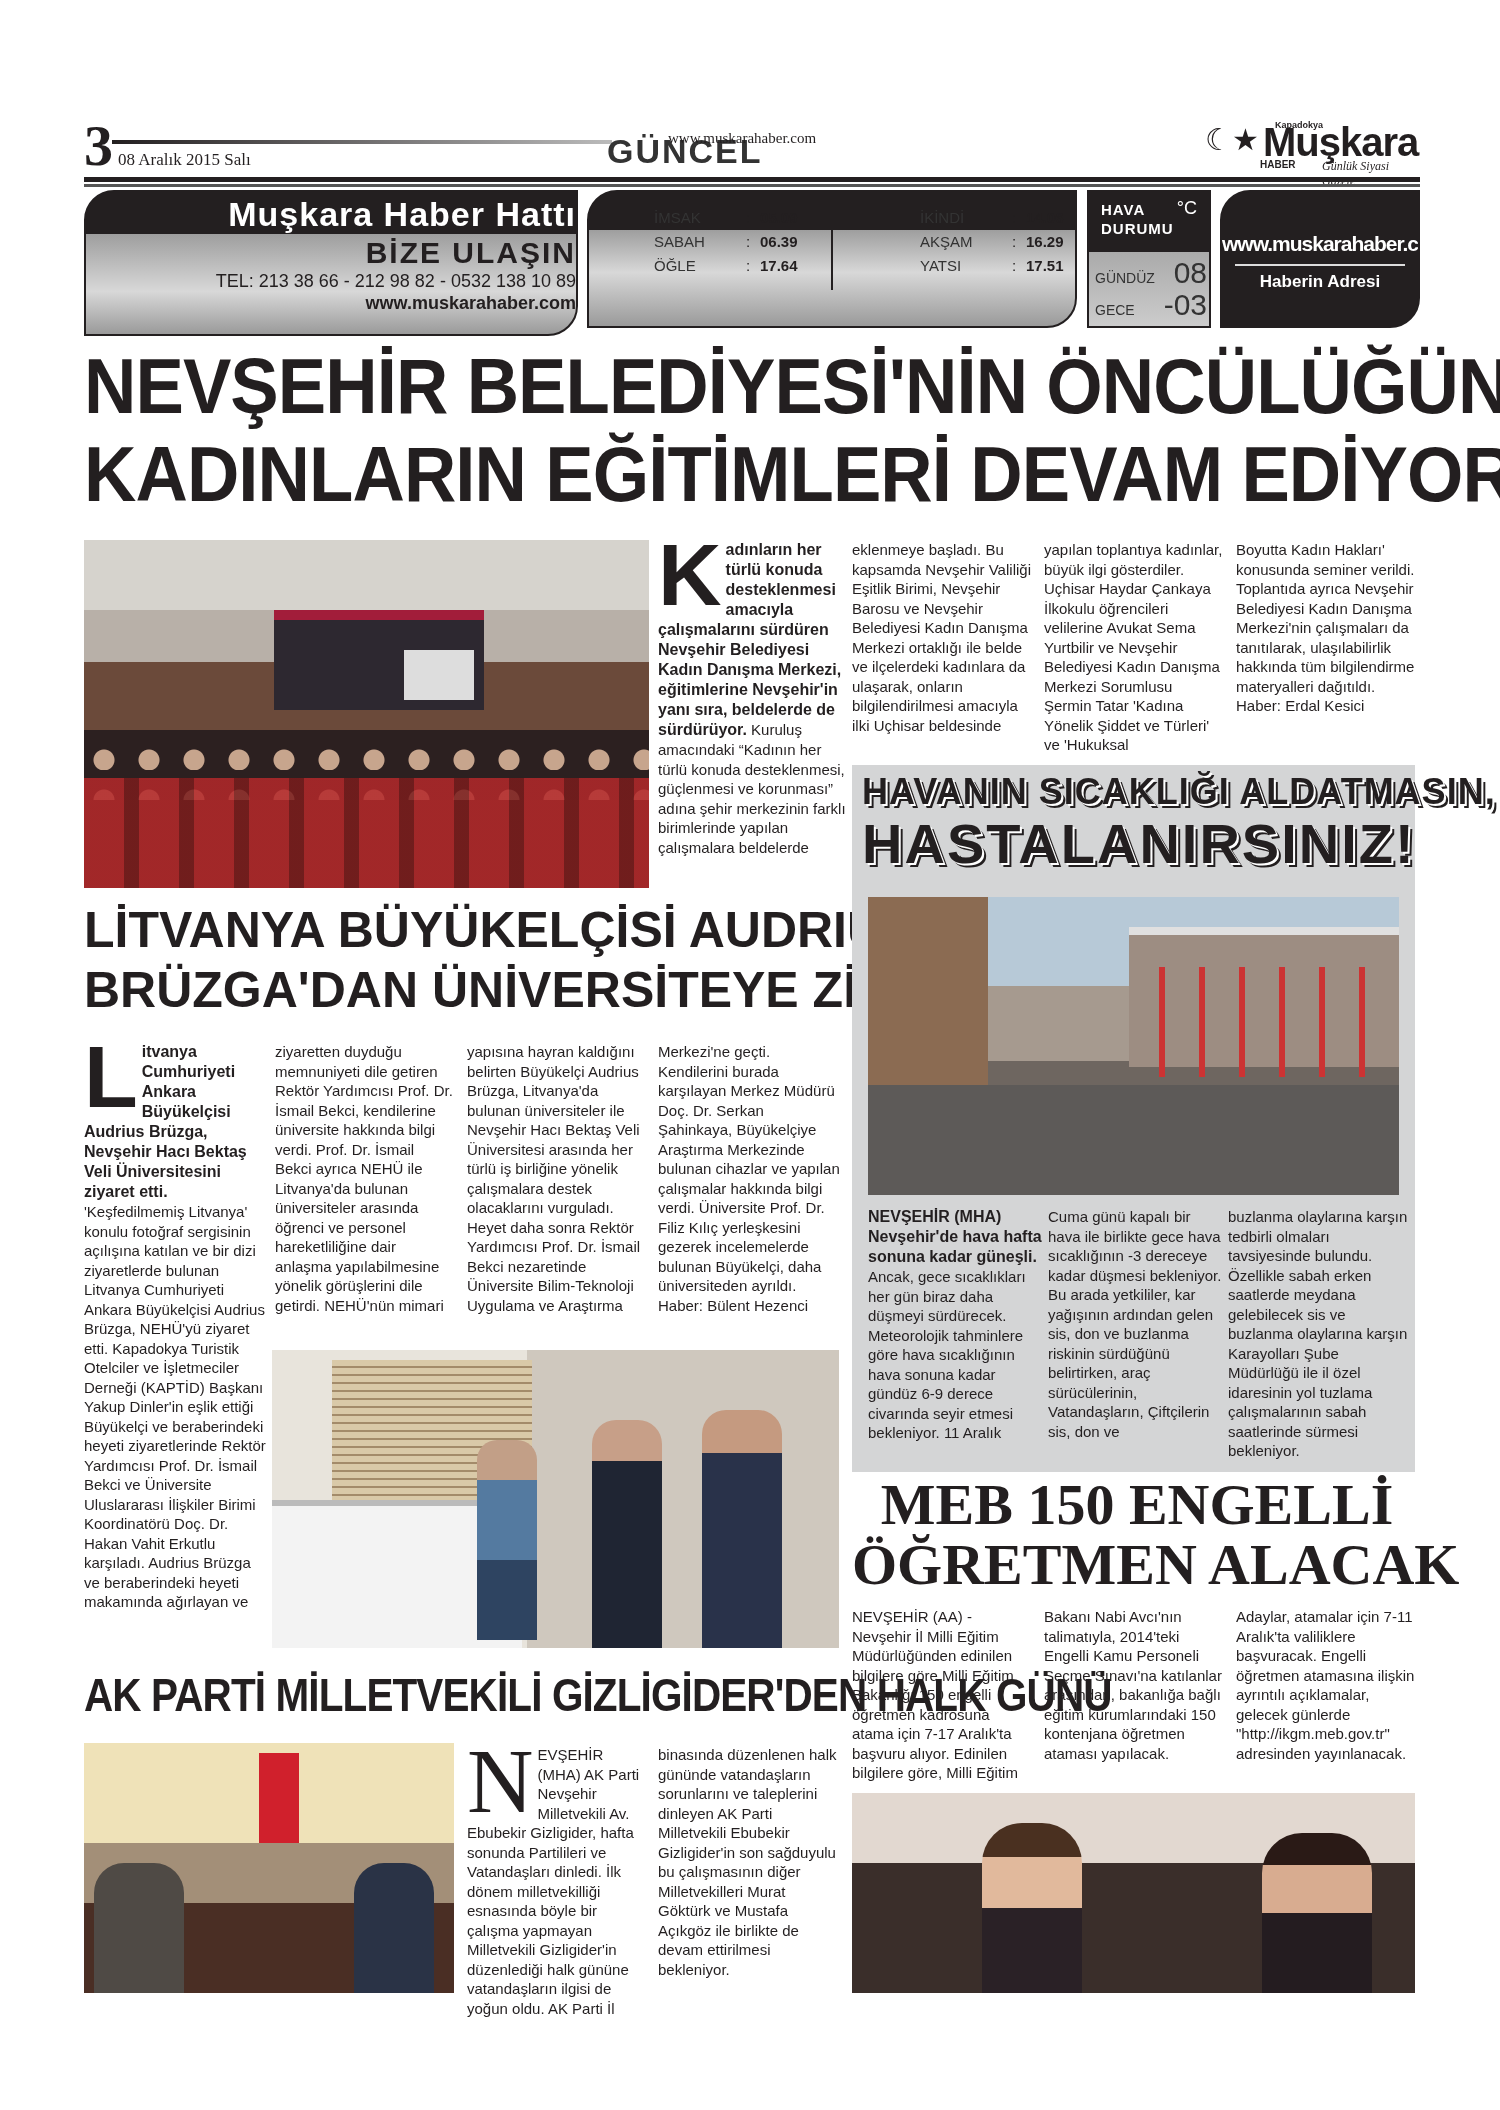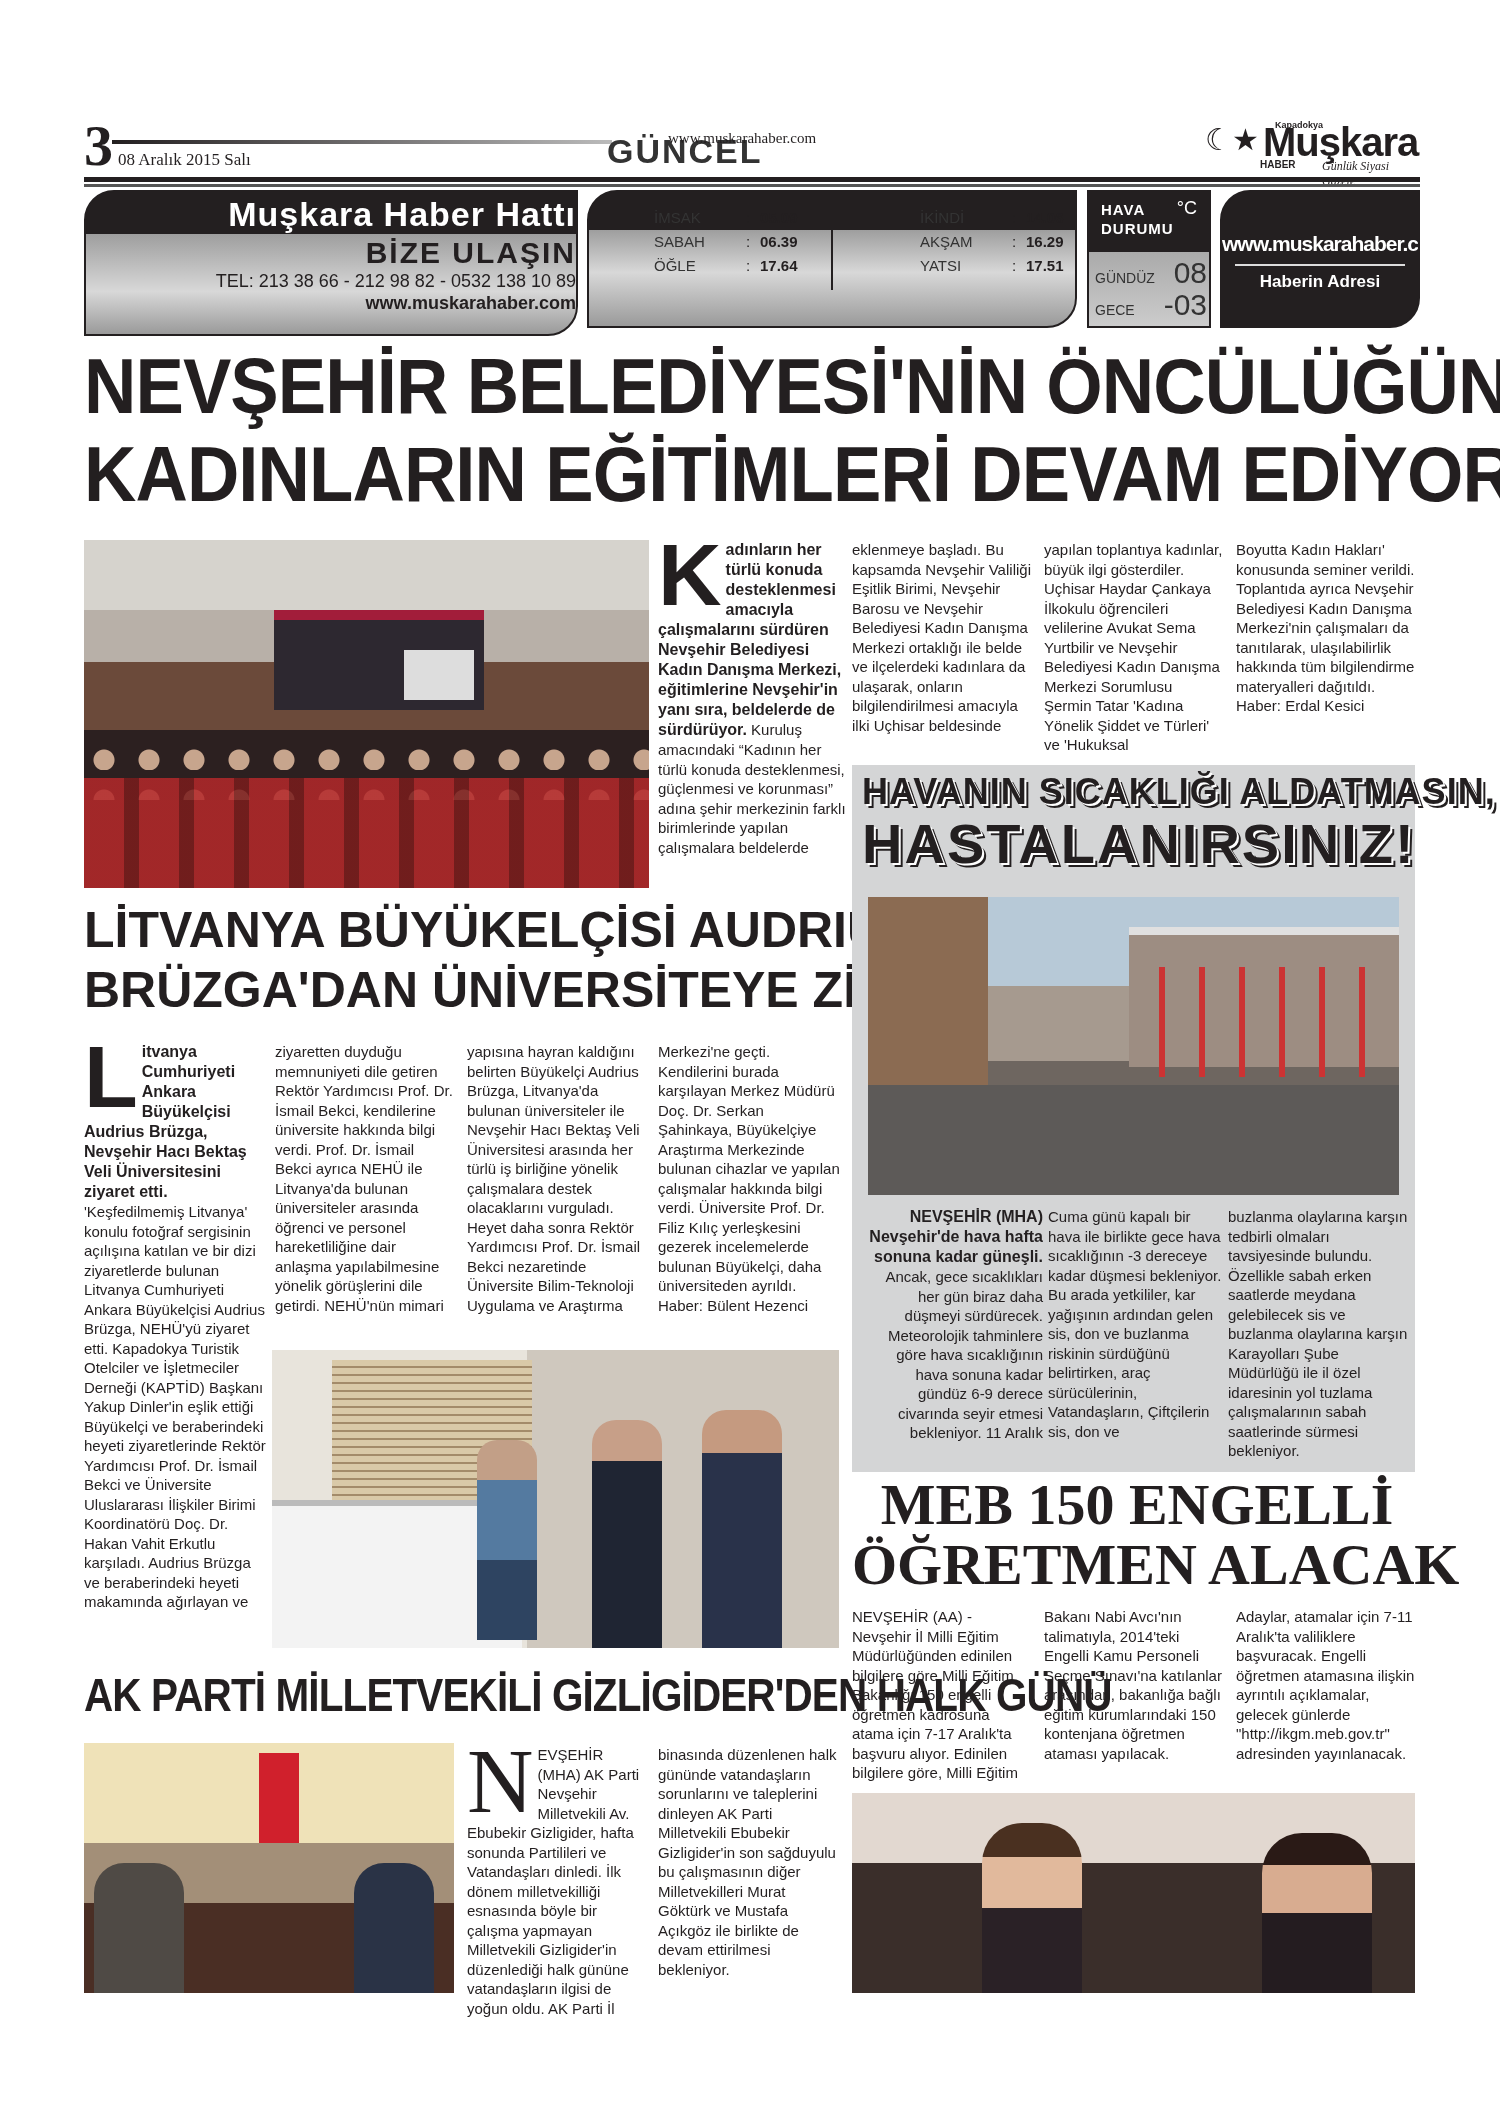--- a/index.html
+++ b/index.html
@@ -230,21 +230,21 @@
 <div class="abs hl-weather">
   <div class="l1">HAVANIN SICAKLIĞI ALDATMASIN,</div>
   <div class="l2">HASTALANIRSINIZ!</div>
 </div>
 <div class="photo photo-street">
   <div class="bldg-l"></div>
     <div class="bldg-r"></div>
     <div class="scaff"></div>
     <div class="road"></div>
 </div>
-<div class="col" style="left:868px; top:1207px; width:175px;text-align:right;">
+<div class="col" style="left:868px; top:1207px; width:175px;">
   <b class="lead">NEVŞEHİR (MHA) Nevşehir'de hava hafta sonuna kadar güneşli.</b><span> Ancak, gece sıcaklıkları her gün biraz daha düşmeyi sürdürecek. Meteorolojik tahminlere göre hava sıcaklığının hava sonuna kadar gündüz 6-9 derece civarında seyir etmesi bekleniyor. 11 Aralık</span>
 </div>
 <div class="col" style="left:1048px; top:1207px; width:175px;">Cuma günü kapalı bir hava ile birlikte gece hava sıcaklığının -3 dereceye kadar düşmesi bekleniyor. Bu arada yetkililer, kar yağışının ardından gelen sis, don ve buzlanma riskinin sürdüğünü belirtirken, araç sürücülerinin, Vatandaşların, Çiftçilerin sis, don ve</div>
 <div class="col" style="left:1228px; top:1207px; width:180px;">buzlanma olaylarına karşın tedbirli olmaları tavsiyesinde bulundu. Özellikle sabah erken saatlerde meydana gelebilecek sis ve buzlanma olaylarına karşın Karayolları Şube Müdürlüğü ile il özel idaresinin yol tuzlama çalışmalarının sabah saatlerinde sürmesi bekleniyor.</div>
 
 <div class="abs hl4">
   <div>MEB 150 ENGELLİ</div>
   <div>ÖĞRETMEN ALACAK</div>
 </div>
 <div class="col" style="left:852px; top:1607px; width:183px;">NEVŞEHİR (AA) - Nevşehir İl Milli Eğitim Müdürlüğünden edinilen bilgilere göre Milli Eğitim Bakanlığı 150 engelli öğretmen kadrosuna atama için 7-17 Aralık'ta başvuru alıyor.  Edinilen bilgilere göre, Milli Eğitim</div>

